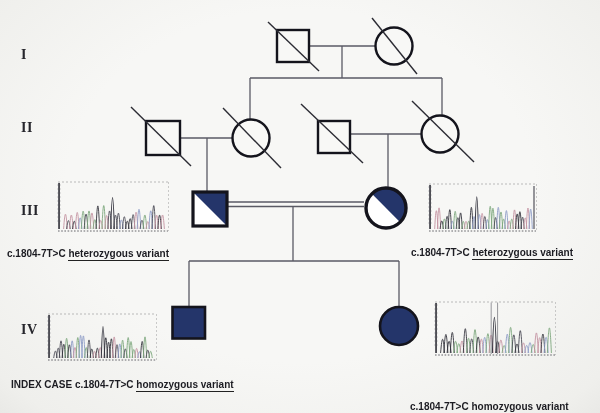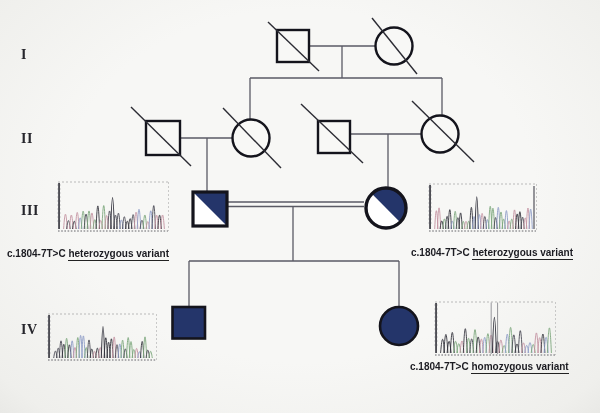--- a/index.html
+++ b/index.html
@@ -20,21 +20,21 @@
   .variant-label .u{border-bottom:1px solid #222;padding-bottom:0.5px;}
   svg.pedigree{position:absolute;left:0;top:0;}
   svg.chroma{position:absolute;}
 </style>
 </head>
 <body>
 
 <div class="figure">
 
   <div class="gen-label" style="top:47px">I</div>
-  <div class="gen-label" style="top:131px">II</div>
+  <div class="gen-label" style="top:120px">II</div>
   <div class="gen-label" style="top:203px">III</div>
   <div class="gen-label" style="top:322px">IV</div>
 
   <svg class="pedigree" width="600" height="413" viewBox="0 0 600 413">
 
     <g stroke="#5a5a64" stroke-width="1.3" fill="none">
 
       <line x1="309" y1="46" x2="375" y2="46"></line>
       <line x1="342" y1="46" x2="342" y2="78"></line>
       <line x1="250" y1="78" x2="442" y2="78"></line>
@@ -314,17 +314,20 @@
       <line x1="58.18235294117647" y1="2.5" x2="58.18235294117647" y2="54" stroke="#7d7d85" stroke-width="0.8"></line>
       <line x1="64.58235294117647" y1="2.5" x2="64.58235294117647" y2="54" stroke="#7d7d85" stroke-width="0.8"></line>
     </svg>
 
   <div class="variant-label" style="left:7px;top:248px;width:162px">
     <span>c.1804-7T&gt;C </span><span class="u">heterozygous variant</span>
   </div>
   <div class="variant-label" style="left:411px;top:247px;width:160px">
     <span>c.1804-7T&gt;C </span><span class="u">heterozygous variant</span>
   </div>
-  <div class="variant-label" style="left:410px;top:361px;width:160px">
+  <div class="variant-label" style="left:11px;top:379px;width:240px">
+    <span>INDEX CASE c.1804-7T&gt;C </span><span class="u">homozygous variant</span>
+  </div>
+  <div class="variant-label" style="left:410px;top:401px;width:160px">
     <span>c.1804-7T&gt;C </span><span class="u">homozygous variant</span>
   </div>
 
 </div>
 
 </body></html>

